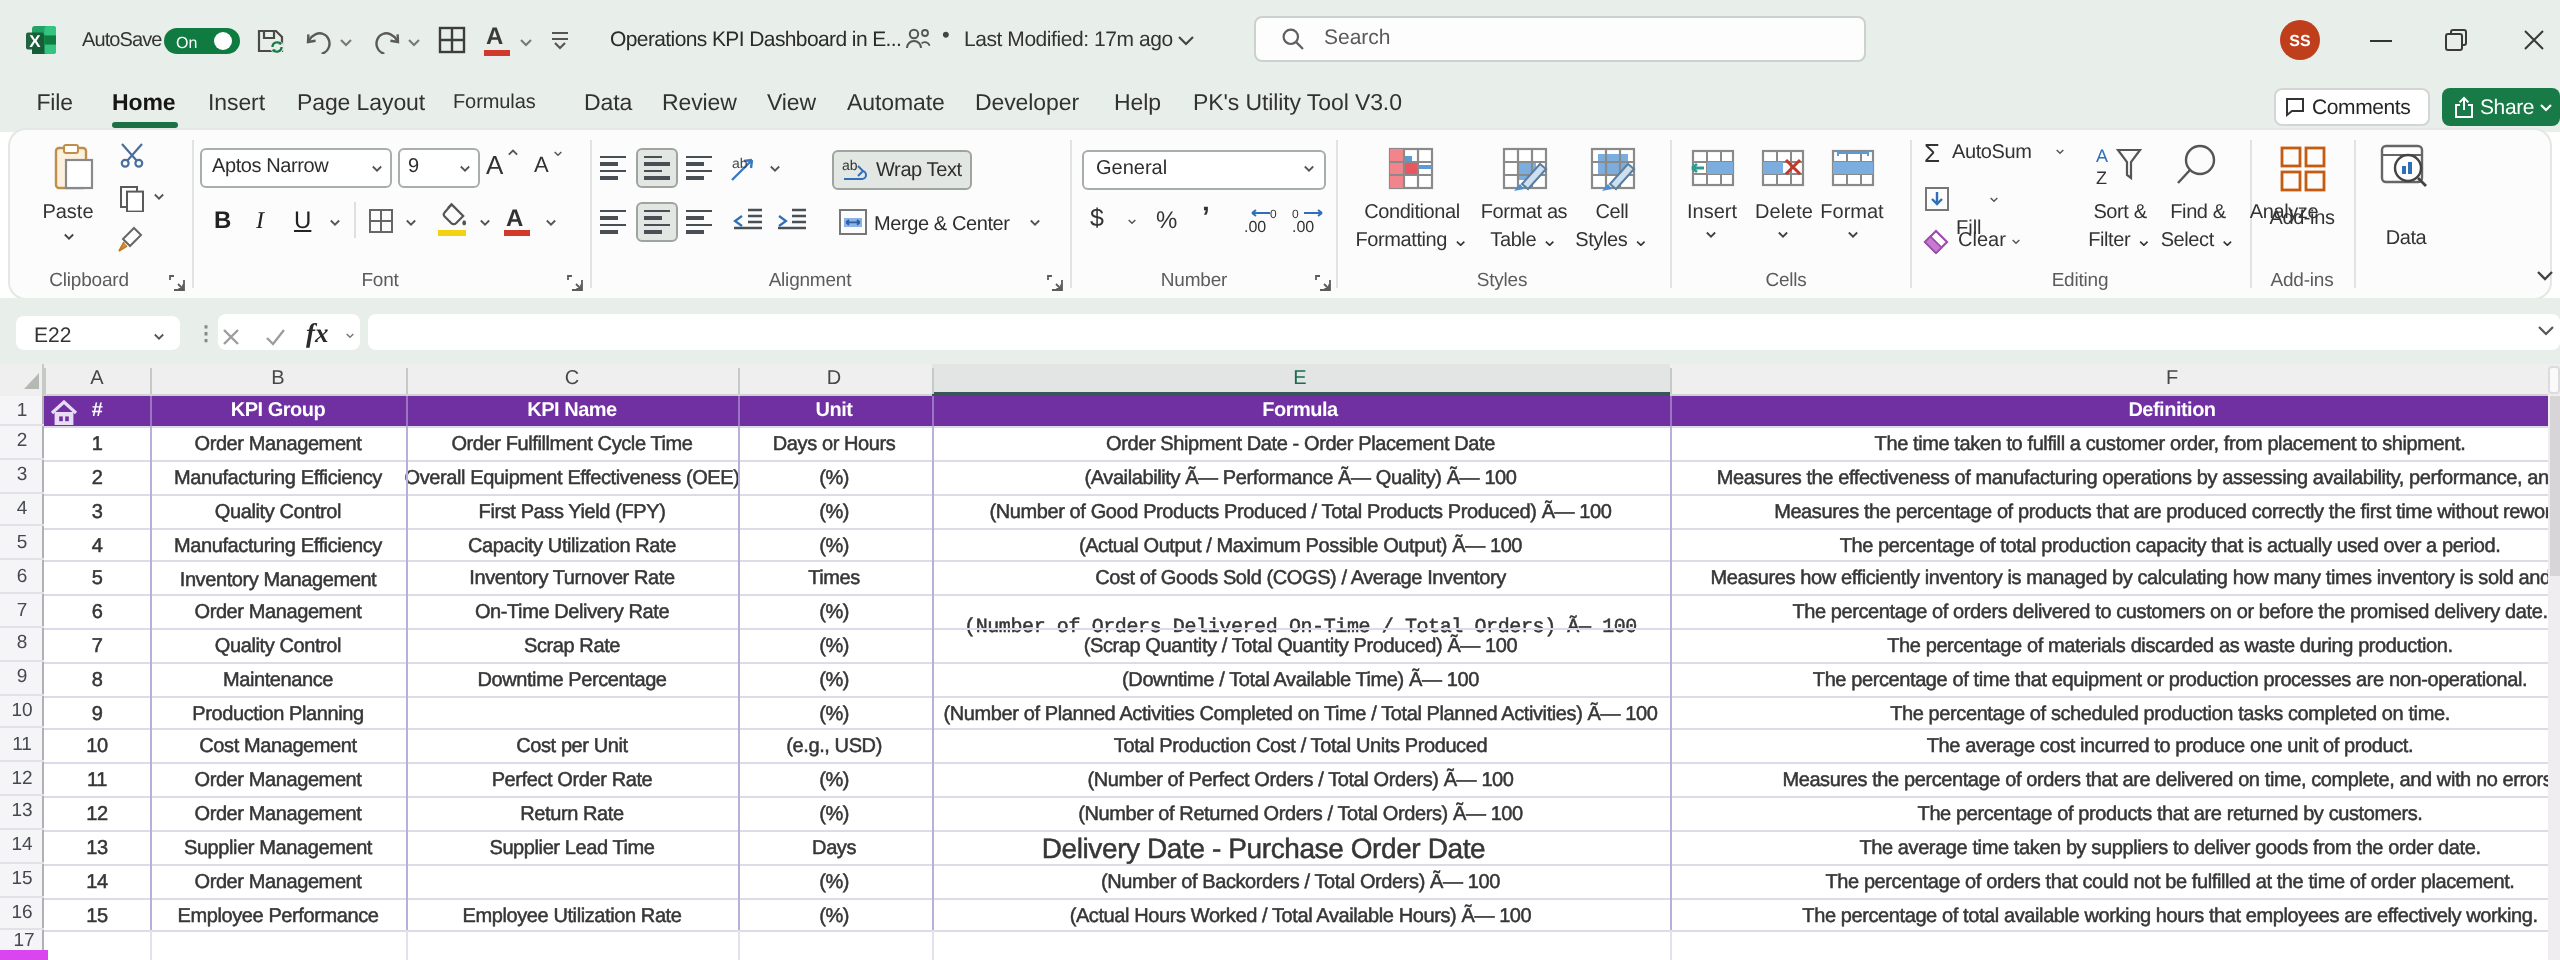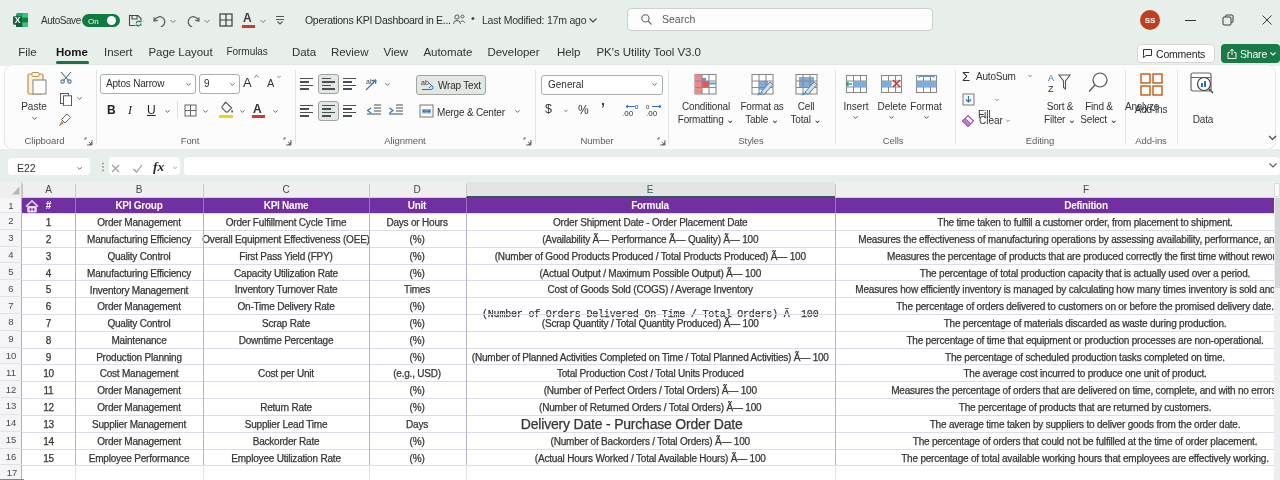--- a/index.html
+++ b/index.html
@@ -305,21 +305,21 @@
 <div class="abs" style="left:712px;top:100.5px;width:100px;text-align:center;font-size:10px;color:#333;letter-spacing:-0.2px;">Format as</div>
 <div class="abs" style="left:712px;top:113.5px;width:100px;text-align:center;font-size:10px;color:#333;letter-spacing:-0.2px;">Table ⌄</div>
 <svg class="abs" style="left:795px;top:73px;" width="23" height="23" viewBox="0 0 23 23">
       <rect x="1" y="1.5" width="21" height="19.5" fill="#fff" stroke="#8a8a8a" stroke-width="1.1"></rect>
       <rect x="4" y="4" width="15" height="10" fill="#7badde"></rect>
       <path d="M1 8 h21 M1 14.5 h21 M8 1.5 v19.5 M15 1.5 v19.5" stroke="#8a8a8a" stroke-width="1.1" fill="none"></path>
       <path d="M10 21 L19 11 l3 2.5 -9 10 z" fill="#cde0f2" stroke="#5b7e9e" stroke-width="1" transform="translate(0,-2)"></path>
       <path d="M9 22 l-3 3.5 5-1 z" fill="#4a8fd2" transform="translate(0,-3)"></path>
     </svg>
 <div class="abs" style="left:756px;top:100.5px;width:100px;text-align:center;font-size:10px;color:#333;letter-spacing:-0.2px;">Cell</div>
-<div class="abs" style="left:756px;top:113.5px;width:100px;text-align:center;font-size:10px;color:#333;letter-spacing:-0.2px;">Total ⌄</div>
+<div class="abs" style="left:756px;top:113.5px;width:100px;text-align:center;font-size:10px;color:#333;letter-spacing:-0.2px;">Styles ⌄</div>
 <div class="abs" style="left:691px;top:134.8px;width:120px;text-align:center;font-size:9.5px;color:#5c5c5c;letter-spacing:-0.1px;">Styles</div>
 <svg class="abs" style="left:845px;top:74px;" width="23" height="20" viewBox="0 0 23 20">
       <rect x="1.5" y="1.5" width="20" height="17" fill="#fff" stroke="#8a8a8a" stroke-width="1.1"></rect>
       <path d="M1.5 7 h20 M1.5 13 h20 M8.5 1.5 v17 M15.5 1.5 v17" stroke="#8a8a8a" stroke-width="1" fill="none"></path>
       <rect x="8.5" y="7" width="13" height="6" fill="#7badde"></rect>
       <path d="M7 10 H1 M1 10 l2.5-2 M1 10 l2.5 2" stroke="#2a9d8f" stroke-width="1.4" fill="none"></path>
     </svg>
 <div class="abs" style="left:806px;top:101px;width:100px;text-align:center;font-size:10px;color:#333;">Insert</div>
 <svg class="abs" style="left:852px;top:115px;" width="7" height="5" viewBox="0 0 8 6">
       <path d="M1.5 1.5 l2.5 2.5 2.5-2.5" fill="none" stroke="#444" stroke-width="1.1"></path>
@@ -451,21 +451,21 @@
 <div class="abs" style="left:0;top:115.2px;width:22px;height:16.8px;border-bottom:1px solid #e2e1e6;color:#45494f;font-size:9.5px;display:flex;align-items:center;justify-content:center;">7</div>
 <div class="abs" style="left:0;top:132.0px;width:22px;height:16.8px;border-bottom:1px solid #e2e1e6;color:#45494f;font-size:9.5px;display:flex;align-items:center;justify-content:center;">8</div>
 <div class="abs" style="left:0;top:148.8px;width:22px;height:16.8px;border-bottom:1px solid #e2e1e6;color:#45494f;font-size:9.5px;display:flex;align-items:center;justify-content:center;">9</div>
 <div class="abs" style="left:0;top:165.7px;width:22px;height:16.8px;border-bottom:1px solid #e2e1e6;color:#45494f;font-size:9.5px;display:flex;align-items:center;justify-content:center;">10</div>
 <div class="abs" style="left:0;top:182.5px;width:22px;height:16.8px;border-bottom:1px solid #e2e1e6;color:#45494f;font-size:9.5px;display:flex;align-items:center;justify-content:center;">11</div>
 <div class="abs" style="left:0;top:199.3px;width:22px;height:16.8px;border-bottom:1px solid #e2e1e6;color:#45494f;font-size:9.5px;display:flex;align-items:center;justify-content:center;">12</div>
 <div class="abs" style="left:0;top:216.1px;width:22px;height:16.8px;border-bottom:1px solid #e2e1e6;color:#45494f;font-size:9.5px;display:flex;align-items:center;justify-content:center;">13</div>
 <div class="abs" style="left:0;top:232.9px;width:22px;height:16.8px;border-bottom:1px solid #e2e1e6;color:#45494f;font-size:9.5px;display:flex;align-items:center;justify-content:center;">14</div>
 <div class="abs" style="left:0;top:249.8px;width:22px;height:16.8px;border-bottom:1px solid #e2e1e6;color:#45494f;font-size:9.5px;display:flex;align-items:center;justify-content:center;">15</div>
 <div class="abs" style="left:0;top:266.6px;width:22px;height:16.8px;border-bottom:1px solid #e2e1e6;color:#45494f;font-size:9.5px;display:flex;align-items:center;justify-content:center;">16</div>
-<div class="abs" style="left:0;top:283.4px;width:24px;height:14.6px;border-bottom:1px solid #d946ef;color:#45494f;font-size:9.5px;display:flex;align-items:center;justify-content:center;">17</div>
+<div class="abs" style="left:0;top:283.4px;width:24px;height:14.6px;border-bottom:5px solid #d946ef;color:#45494f;font-size:9.5px;display:flex;align-items:center;justify-content:center;">17</div>
 <div class="abs" style="left:22px;top:16px;width:1253px;height:15.1px;background:#7130a2;"></div>
 <div class="abs" style="left:75px;top:16px;width:1px;height:15.1px;background:#9b74c4;"></div>
 <div class="abs" style="left:203px;top:16px;width:1px;height:15.1px;background:#9b74c4;"></div>
 <div class="abs" style="left:369px;top:16px;width:1px;height:15.1px;background:#9b74c4;"></div>
 <div class="abs" style="left:465.5px;top:16px;width:1px;height:15.1px;background:#9b74c4;"></div>
 <div class="abs" style="left:835px;top:16px;width:1px;height:15.1px;background:#9b74c4;"></div>
 <svg class="abs" style="left:24.5px;top:17.5px;" width="14" height="13" viewBox="0 0 14 13">
 <path d="M1 6.5 L7 1 L13 6.5" fill="none" stroke="#e8ddf5" stroke-width="1.6"></path>
 <path d="M2.8 6 V12 H11.2 V6" fill="#e8ddf5" stroke="#e8ddf5" stroke-width="1"></path>
 <rect x="4.6" y="8.2" width="1.8" height="2.4" fill="#7130a2"></rect>
@@ -516,52 +516,53 @@
 <div class="abs" style="left:2.0px;top:133.12px;width:93px;height:16.82px;display:flex;align-items:center;justify-content:center;font-size:10px;color:#363636;letter-spacing:-0.2px;white-space:nowrap;-webkit-text-stroke:0.25px #363636;">7</div>
 <div class="abs" style="left:55.0px;top:133.12px;width:168px;height:16.82px;display:flex;align-items:center;justify-content:center;font-size:10px;color:#363636;letter-spacing:-0.2px;white-space:nowrap;-webkit-text-stroke:0.25px #363636;">Quality Control</div>
 <div class="abs" style="left:183.0px;top:133.12px;width:206px;height:16.82px;display:flex;align-items:center;justify-content:center;font-size:10px;color:#363636;letter-spacing:-0.2px;white-space:nowrap;-webkit-text-stroke:0.25px #363636;">Scrap Rate</div>
 <div class="abs" style="left:348.8px;top:133.12px;width:136.5px;height:16.82px;display:flex;align-items:center;justify-content:center;font-size:10px;color:#363636;letter-spacing:-0.2px;white-space:nowrap;-webkit-text-stroke:0.25px #363636;">(%)</div>
 <div class="abs" style="left:445.5px;top:133.12px;width:409.5px;height:16.82px;display:flex;align-items:center;justify-content:center;font-size:10px;color:#363636;letter-spacing:-0.2px;white-space:nowrap;-webkit-text-stroke:0.25px #363636;">(Scrap Quantity / Total Quantity Produced) Ã— 100</div>
 <div class="abs" style="left:585.0px;top:133.12px;width:1000px;height:16.82px;display:flex;align-items:center;justify-content:center;font-size:10px;color:#363636;letter-spacing:-0.2px;white-space:nowrap;-webkit-text-stroke:0.25px #363636;">The percentage of materials discarded as waste during production.</div>
 <div class="abs" style="left:2.0px;top:149.94px;width:93px;height:16.82px;display:flex;align-items:center;justify-content:center;font-size:10px;color:#363636;letter-spacing:-0.2px;white-space:nowrap;-webkit-text-stroke:0.25px #363636;">8</div>
 <div class="abs" style="left:55.0px;top:149.94px;width:168px;height:16.82px;display:flex;align-items:center;justify-content:center;font-size:10px;color:#363636;letter-spacing:-0.2px;white-space:nowrap;-webkit-text-stroke:0.25px #363636;">Maintenance</div>
 <div class="abs" style="left:183.0px;top:149.94px;width:206px;height:16.82px;display:flex;align-items:center;justify-content:center;font-size:10px;color:#363636;letter-spacing:-0.2px;white-space:nowrap;-webkit-text-stroke:0.25px #363636;">Downtime Percentage</div>
 <div class="abs" style="left:348.8px;top:149.94px;width:136.5px;height:16.82px;display:flex;align-items:center;justify-content:center;font-size:10px;color:#363636;letter-spacing:-0.2px;white-space:nowrap;-webkit-text-stroke:0.25px #363636;">(%)</div>
+<div class="abs" style="left:445.5px;top:149.94px;width:409.5px;height:16.82px;display:flex;align-items:center;justify-content:center;font-size:10px;color:#363636;letter-spacing:-0.2px;white-space:nowrap;-webkit-text-stroke:0.25px #363636;">(Downtime / Total Available Time) Ã— 100</div>
 <div class="abs" style="left:585.0px;top:149.94px;width:1000px;height:16.82px;display:flex;align-items:center;justify-content:center;font-size:10px;color:#363636;letter-spacing:-0.2px;white-space:nowrap;-webkit-text-stroke:0.25px #363636;">The percentage of time that equipment or production processes are non-operational.</div>
 <div class="abs" style="left:2.0px;top:166.76px;width:93px;height:16.82px;display:flex;align-items:center;justify-content:center;font-size:10px;color:#363636;letter-spacing:-0.2px;white-space:nowrap;-webkit-text-stroke:0.25px #363636;">9</div>
 <div class="abs" style="left:55.0px;top:166.76px;width:168px;height:16.82px;display:flex;align-items:center;justify-content:center;font-size:10px;color:#363636;letter-spacing:-0.2px;white-space:nowrap;-webkit-text-stroke:0.25px #363636;">Production Planning</div>
 <div class="abs" style="left:348.8px;top:166.76px;width:136.5px;height:16.82px;display:flex;align-items:center;justify-content:center;font-size:10px;color:#363636;letter-spacing:-0.2px;white-space:nowrap;-webkit-text-stroke:0.25px #363636;">(%)</div>
 <div class="abs" style="left:445.5px;top:166.76px;width:409.5px;height:16.82px;display:flex;align-items:center;justify-content:center;font-size:10px;color:#363636;letter-spacing:-0.2px;white-space:nowrap;-webkit-text-stroke:0.25px #363636;">(Number of Planned Activities Completed on Time / Total Planned Activities) Ã— 100</div>
 <div class="abs" style="left:585.0px;top:166.76px;width:1000px;height:16.82px;display:flex;align-items:center;justify-content:center;font-size:10px;color:#363636;letter-spacing:-0.2px;white-space:nowrap;-webkit-text-stroke:0.25px #363636;">The percentage of scheduled production tasks completed on time.</div>
 <div class="abs" style="left:2.0px;top:183.58px;width:93px;height:16.82px;display:flex;align-items:center;justify-content:center;font-size:10px;color:#363636;letter-spacing:-0.2px;white-space:nowrap;-webkit-text-stroke:0.25px #363636;">10</div>
 <div class="abs" style="left:55.0px;top:183.58px;width:168px;height:16.82px;display:flex;align-items:center;justify-content:center;font-size:10px;color:#363636;letter-spacing:-0.2px;white-space:nowrap;-webkit-text-stroke:0.25px #363636;">Cost Management</div>
 <div class="abs" style="left:183.0px;top:183.58px;width:206px;height:16.82px;display:flex;align-items:center;justify-content:center;font-size:10px;color:#363636;letter-spacing:-0.2px;white-space:nowrap;-webkit-text-stroke:0.25px #363636;">Cost per Unit</div>
 <div class="abs" style="left:348.8px;top:183.58px;width:136.5px;height:16.82px;display:flex;align-items:center;justify-content:center;font-size:10px;color:#363636;letter-spacing:-0.2px;white-space:nowrap;-webkit-text-stroke:0.25px #363636;">(e.g., USD)</div>
 <div class="abs" style="left:445.5px;top:183.58px;width:409.5px;height:16.82px;display:flex;align-items:center;justify-content:center;font-size:10px;color:#363636;letter-spacing:-0.2px;white-space:nowrap;-webkit-text-stroke:0.25px #363636;">Total Production Cost / Total Units Produced</div>
 <div class="abs" style="left:585.0px;top:183.58px;width:1000px;height:16.82px;display:flex;align-items:center;justify-content:center;font-size:10px;color:#363636;letter-spacing:-0.2px;white-space:nowrap;-webkit-text-stroke:0.25px #363636;">The average cost incurred to produce one unit of product.</div>
 <div class="abs" style="left:2.0px;top:200.40px;width:93px;height:16.82px;display:flex;align-items:center;justify-content:center;font-size:10px;color:#363636;letter-spacing:-0.2px;white-space:nowrap;-webkit-text-stroke:0.25px #363636;">11</div>
 <div class="abs" style="left:55.0px;top:200.40px;width:168px;height:16.82px;display:flex;align-items:center;justify-content:center;font-size:10px;color:#363636;letter-spacing:-0.2px;white-space:nowrap;-webkit-text-stroke:0.25px #363636;">Order Management</div>
+<div class="abs" style="left:183.0px;top:200.40px;width:206px;height:16.82px;display:flex;align-items:center;justify-content:center;font-size:10px;color:#363636;letter-spacing:-0.2px;white-space:nowrap;-webkit-text-stroke:0.25px #363636;">Perfect Order Rate</div>
 <div class="abs" style="left:348.8px;top:200.40px;width:136.5px;height:16.82px;display:flex;align-items:center;justify-content:center;font-size:10px;color:#363636;letter-spacing:-0.2px;white-space:nowrap;-webkit-text-stroke:0.25px #363636;">(%)</div>
 <div class="abs" style="left:445.5px;top:200.40px;width:409.5px;height:16.82px;display:flex;align-items:center;justify-content:center;font-size:10px;color:#363636;letter-spacing:-0.2px;white-space:nowrap;-webkit-text-stroke:0.25px #363636;">(Number of Perfect Orders / Total Orders) Ã— 100</div>
 <div class="abs" style="left:585.0px;top:200.40px;width:1000px;height:16.82px;display:flex;align-items:center;justify-content:center;font-size:10px;color:#363636;letter-spacing:-0.2px;white-space:nowrap;-webkit-text-stroke:0.25px #363636;">Measures the percentage of orders that are delivered on time, complete, and with no errors.</div>
 <div class="abs" style="left:2.0px;top:217.22px;width:93px;height:16.82px;display:flex;align-items:center;justify-content:center;font-size:10px;color:#363636;letter-spacing:-0.2px;white-space:nowrap;-webkit-text-stroke:0.25px #363636;">12</div>
 <div class="abs" style="left:55.0px;top:217.22px;width:168px;height:16.82px;display:flex;align-items:center;justify-content:center;font-size:10px;color:#363636;letter-spacing:-0.2px;white-space:nowrap;-webkit-text-stroke:0.25px #363636;">Order Management</div>
 <div class="abs" style="left:183.0px;top:217.22px;width:206px;height:16.82px;display:flex;align-items:center;justify-content:center;font-size:10px;color:#363636;letter-spacing:-0.2px;white-space:nowrap;-webkit-text-stroke:0.25px #363636;">Return Rate</div>
 <div class="abs" style="left:348.8px;top:217.22px;width:136.5px;height:16.82px;display:flex;align-items:center;justify-content:center;font-size:10px;color:#363636;letter-spacing:-0.2px;white-space:nowrap;-webkit-text-stroke:0.25px #363636;">(%)</div>
 <div class="abs" style="left:445.5px;top:217.22px;width:409.5px;height:16.82px;display:flex;align-items:center;justify-content:center;font-size:10px;color:#363636;letter-spacing:-0.2px;white-space:nowrap;-webkit-text-stroke:0.25px #363636;">(Number of Returned Orders / Total Orders) Ã— 100</div>
 <div class="abs" style="left:585.0px;top:217.22px;width:1000px;height:16.82px;display:flex;align-items:center;justify-content:center;font-size:10px;color:#363636;letter-spacing:-0.2px;white-space:nowrap;-webkit-text-stroke:0.25px #363636;">The percentage of products that are returned by customers.</div>
 <div class="abs" style="left:2.0px;top:234.04px;width:93px;height:16.82px;display:flex;align-items:center;justify-content:center;font-size:10px;color:#363636;letter-spacing:-0.2px;white-space:nowrap;-webkit-text-stroke:0.25px #363636;">13</div>
 <div class="abs" style="left:55.0px;top:234.04px;width:168px;height:16.82px;display:flex;align-items:center;justify-content:center;font-size:10px;color:#363636;letter-spacing:-0.2px;white-space:nowrap;-webkit-text-stroke:0.25px #363636;">Supplier Management</div>
 <div class="abs" style="left:183.0px;top:234.04px;width:206px;height:16.82px;display:flex;align-items:center;justify-content:center;font-size:10px;color:#363636;letter-spacing:-0.2px;white-space:nowrap;-webkit-text-stroke:0.25px #363636;">Supplier Lead Time</div>
 <div class="abs" style="left:348.8px;top:234.04px;width:136.5px;height:16.82px;display:flex;align-items:center;justify-content:center;font-size:10px;color:#363636;letter-spacing:-0.2px;white-space:nowrap;-webkit-text-stroke:0.25px #363636;">Days</div>
 <div class="abs" style="left:427px;top:234.04px;width:409.5px;height:16.82px;display:flex;align-items:center;justify-content:center;font-size:14px;color:#363636;letter-spacing:-0.2px;white-space:nowrap;-webkit-text-stroke:0.25px #363636;">Delivery Date - Purchase Order Date</div>
 <div class="abs" style="left:585.0px;top:234.04px;width:1000px;height:16.82px;display:flex;align-items:center;justify-content:center;font-size:10px;color:#363636;letter-spacing:-0.2px;white-space:nowrap;-webkit-text-stroke:0.25px #363636;">The average time taken by suppliers to deliver goods from the order date.</div>
 <div class="abs" style="left:2.0px;top:250.86px;width:93px;height:16.82px;display:flex;align-items:center;justify-content:center;font-size:10px;color:#363636;letter-spacing:-0.2px;white-space:nowrap;-webkit-text-stroke:0.25px #363636;">14</div>
 <div class="abs" style="left:55.0px;top:250.86px;width:168px;height:16.82px;display:flex;align-items:center;justify-content:center;font-size:10px;color:#363636;letter-spacing:-0.2px;white-space:nowrap;-webkit-text-stroke:0.25px #363636;">Order Management</div>
-<div class="abs" style="left:183.0px;top:250.86px;width:206px;height:16.82px;display:flex;align-items:center;justify-content:center;font-size:10px;color:#363636;letter-spacing:-0.2px;white-space:nowrap;-webkit-text-stroke:0.25px #363636;">Backorder Rate</div>
 <div class="abs" style="left:348.8px;top:250.86px;width:136.5px;height:16.82px;display:flex;align-items:center;justify-content:center;font-size:10px;color:#363636;letter-spacing:-0.2px;white-space:nowrap;-webkit-text-stroke:0.25px #363636;">(%)</div>
 <div class="abs" style="left:445.5px;top:250.86px;width:409.5px;height:16.82px;display:flex;align-items:center;justify-content:center;font-size:10px;color:#363636;letter-spacing:-0.2px;white-space:nowrap;-webkit-text-stroke:0.25px #363636;">(Number of Backorders / Total Orders) Ã— 100</div>
 <div class="abs" style="left:585.0px;top:250.86px;width:1000px;height:16.82px;display:flex;align-items:center;justify-content:center;font-size:10px;color:#363636;letter-spacing:-0.2px;white-space:nowrap;-webkit-text-stroke:0.25px #363636;">The percentage of orders that could not be fulfilled at the time of order placement.</div>
 <div class="abs" style="left:2.0px;top:267.68px;width:93px;height:16.82px;display:flex;align-items:center;justify-content:center;font-size:10px;color:#363636;letter-spacing:-0.2px;white-space:nowrap;-webkit-text-stroke:0.25px #363636;">15</div>
 <div class="abs" style="left:183.0px;top:267.68px;width:206px;height:16.82px;display:flex;align-items:center;justify-content:center;font-size:10px;color:#363636;letter-spacing:-0.2px;white-space:nowrap;-webkit-text-stroke:0.25px #363636;">Employee Utilization Rate</div>
 <div class="abs" style="left:55.0px;top:267.68px;width:168px;height:16.82px;display:flex;align-items:center;justify-content:center;font-size:10px;color:#363636;letter-spacing:-0.2px;white-space:nowrap;-webkit-text-stroke:0.25px #363636;">Employee Performance</div>
 <div class="abs" style="left:348.8px;top:267.68px;width:136.5px;height:16.82px;display:flex;align-items:center;justify-content:center;font-size:10px;color:#363636;letter-spacing:-0.2px;white-space:nowrap;-webkit-text-stroke:0.25px #363636;">(%)</div>
 <div class="abs" style="left:445.5px;top:267.68px;width:409.5px;height:16.82px;display:flex;align-items:center;justify-content:center;font-size:10px;color:#363636;letter-spacing:-0.2px;white-space:nowrap;-webkit-text-stroke:0.25px #363636;">(Actual Hours Worked / Total Available Hours) Ã— 100</div>
 <div class="abs" style="left:585.0px;top:267.68px;width:1000px;height:16.82px;display:flex;align-items:center;justify-content:center;font-size:10px;color:#363636;letter-spacing:-0.2px;white-space:nowrap;-webkit-text-stroke:0.25px #363636;">The percentage of total available working hours that employees are effectively working.</div>
 <div class="abs" style="left:22px;top:31.10px;width:1253px;height:1px;background:#dedaea;"></div>

